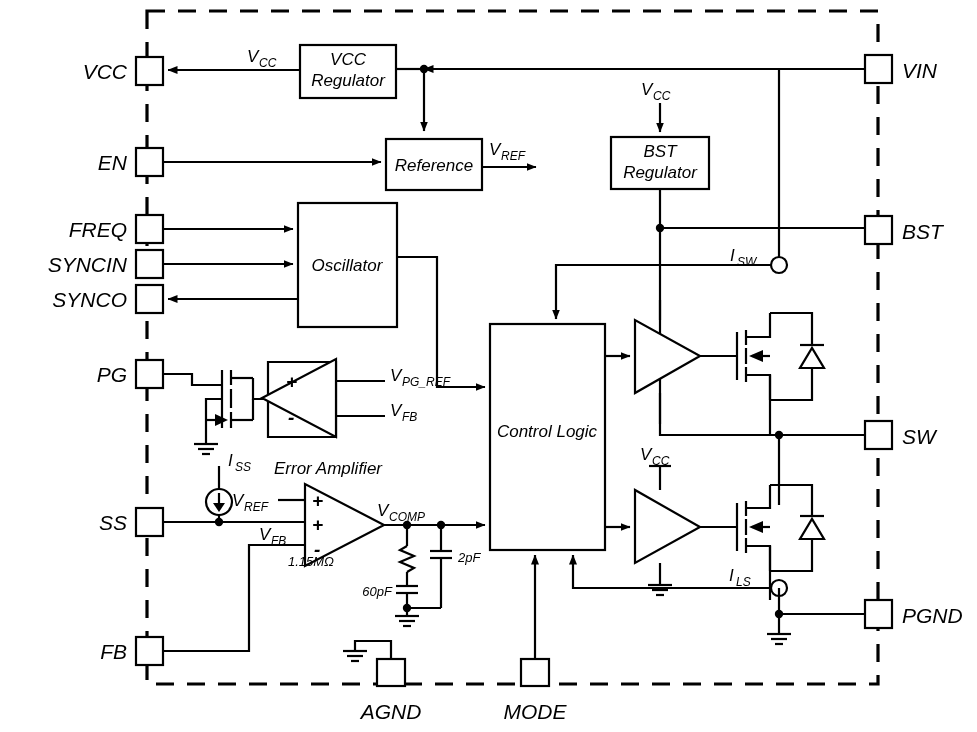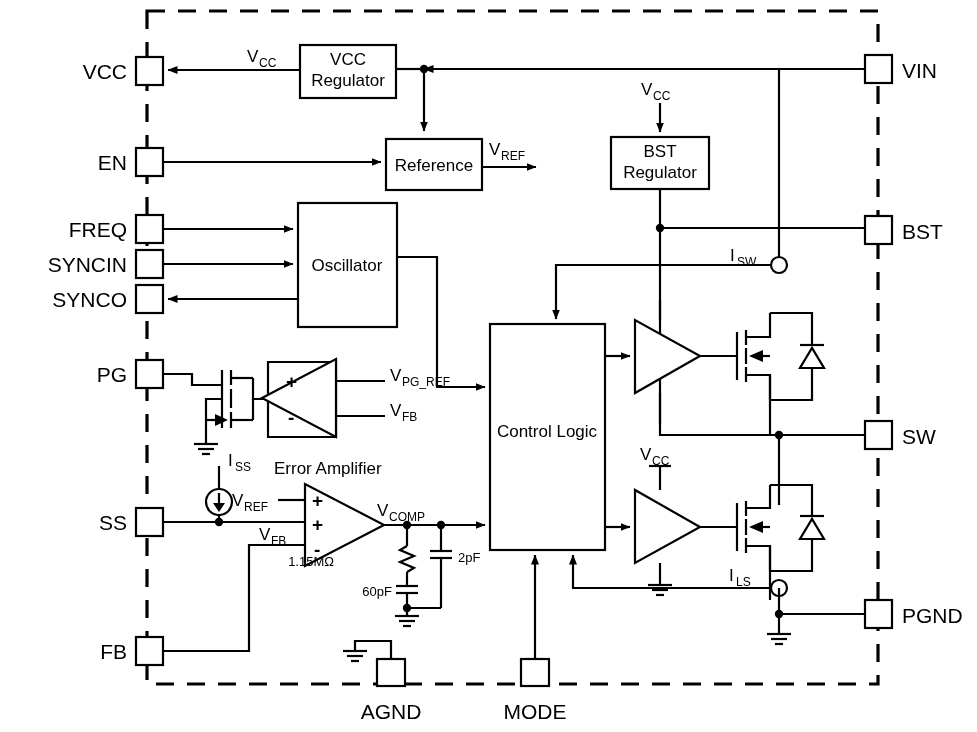--- a/index.html
+++ b/index.html
@@ -1,18 +1,18 @@
 <!DOCTYPE html>
 <html><head>
 <meta charset="utf-8">
 <style>
   html,body{margin:0;padding:0;background:#ffffff;}
   body{width:977px;height:732px;overflow:hidden;
        font-family:"Liberation Sans",sans-serif;color:#000;}
-  #stage{position:relative;width:778px;height:732px;}
+  #stage{position:relative;width:778px;height:732px;font-style:italic;}
   svg{display:block;}
   .lbl{font-family:"Liberation Sans",sans-serif;fill:#000;}
   .pinlbl{font-size:21px;}
   .blklbl{font-size:17px;}
   .sig{font-size:17px;}
   .sub{font-size:12px;}
   .small{font-size:13px;}
   .pm{font-size:19px;font-weight:bold;}
   .ttl{font-size:17px;}
 </style>

